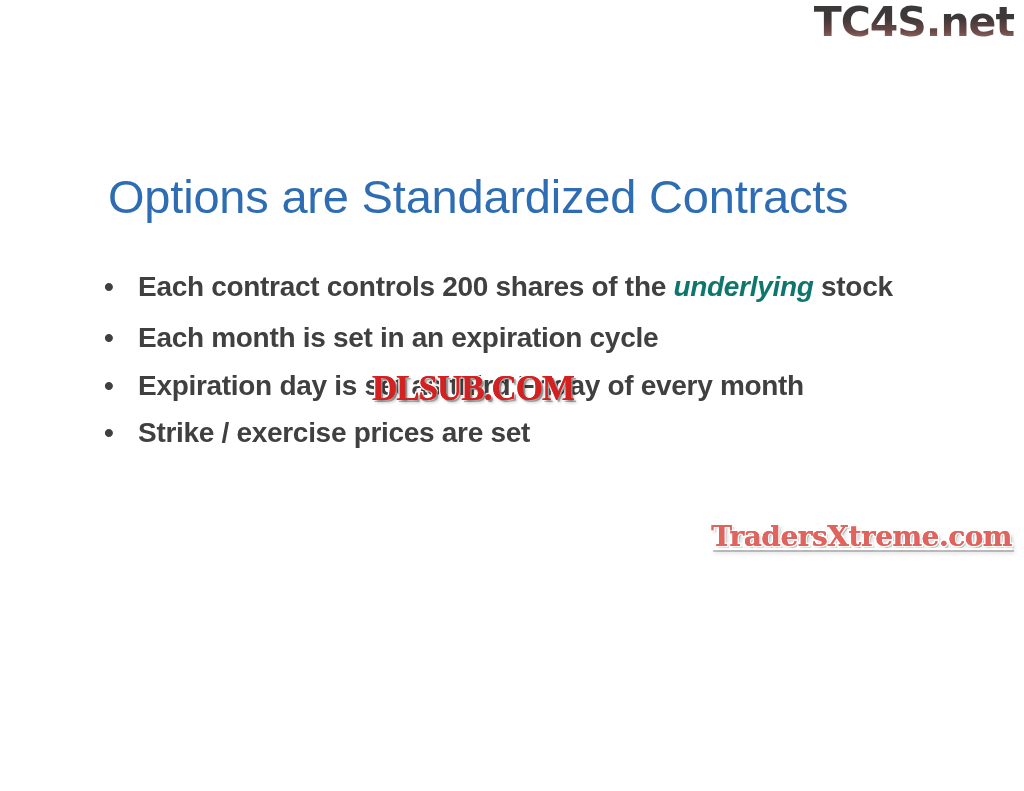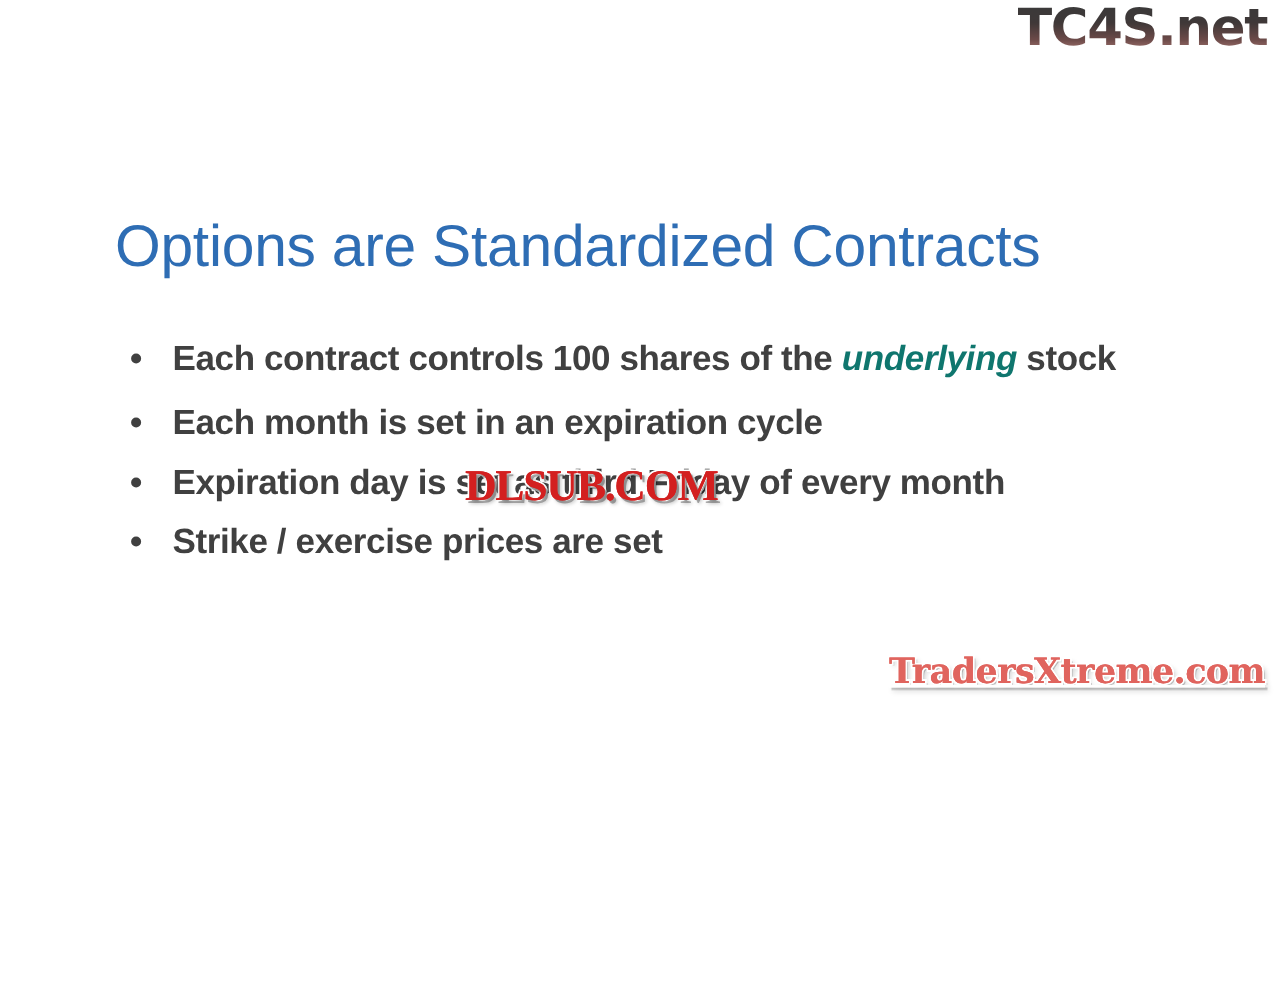--- a/index.html
+++ b/index.html
@@ -39,21 +39,21 @@
     background-clip: text;
     color: transparent;
     -webkit-text-fill-color: transparent;
     text-shadow: none;
     user-select: none;
   }
 
   
   .slide-title {
     position: absolute;
-    left: 92px;
+    left: 108px;
     top: 138px;
     font-family: "Liberation Sans", sans-serif;
     font-size: 47px;
     font-weight: normal;
     color: #2E6DB4;
     letter-spacing: -0.2px;
     white-space: nowrap;
   }
 
   
@@ -154,21 +154,21 @@
 <div class="slide">
 
   <div class="brand-logo">TC4S.net</div>
 
   <h1 class="slide-title">Options are Standardized Contracts</h1>
 
   <ul class="bullet-list">
 
     <li class="bullet-item">
       <span class="dot">•</span>
-      <span>Each contract controls 100 shares of the </span><span class="em-orange">underlying</span><span> stock</span>
+      <span>Each contract controls 200 shares of the </span><span class="em-orange">underlying</span><span> stock</span>
     </li>
 
     <li class="bullet-item tight">
       <span class="dot">•</span>
       <span>Each month is set in an expiration cycle</span>
     </li>
 
     <li class="bullet-item tight">
       <span class="dot">•</span>
       <span>Expiration day is set as third Friday of every month</span>

